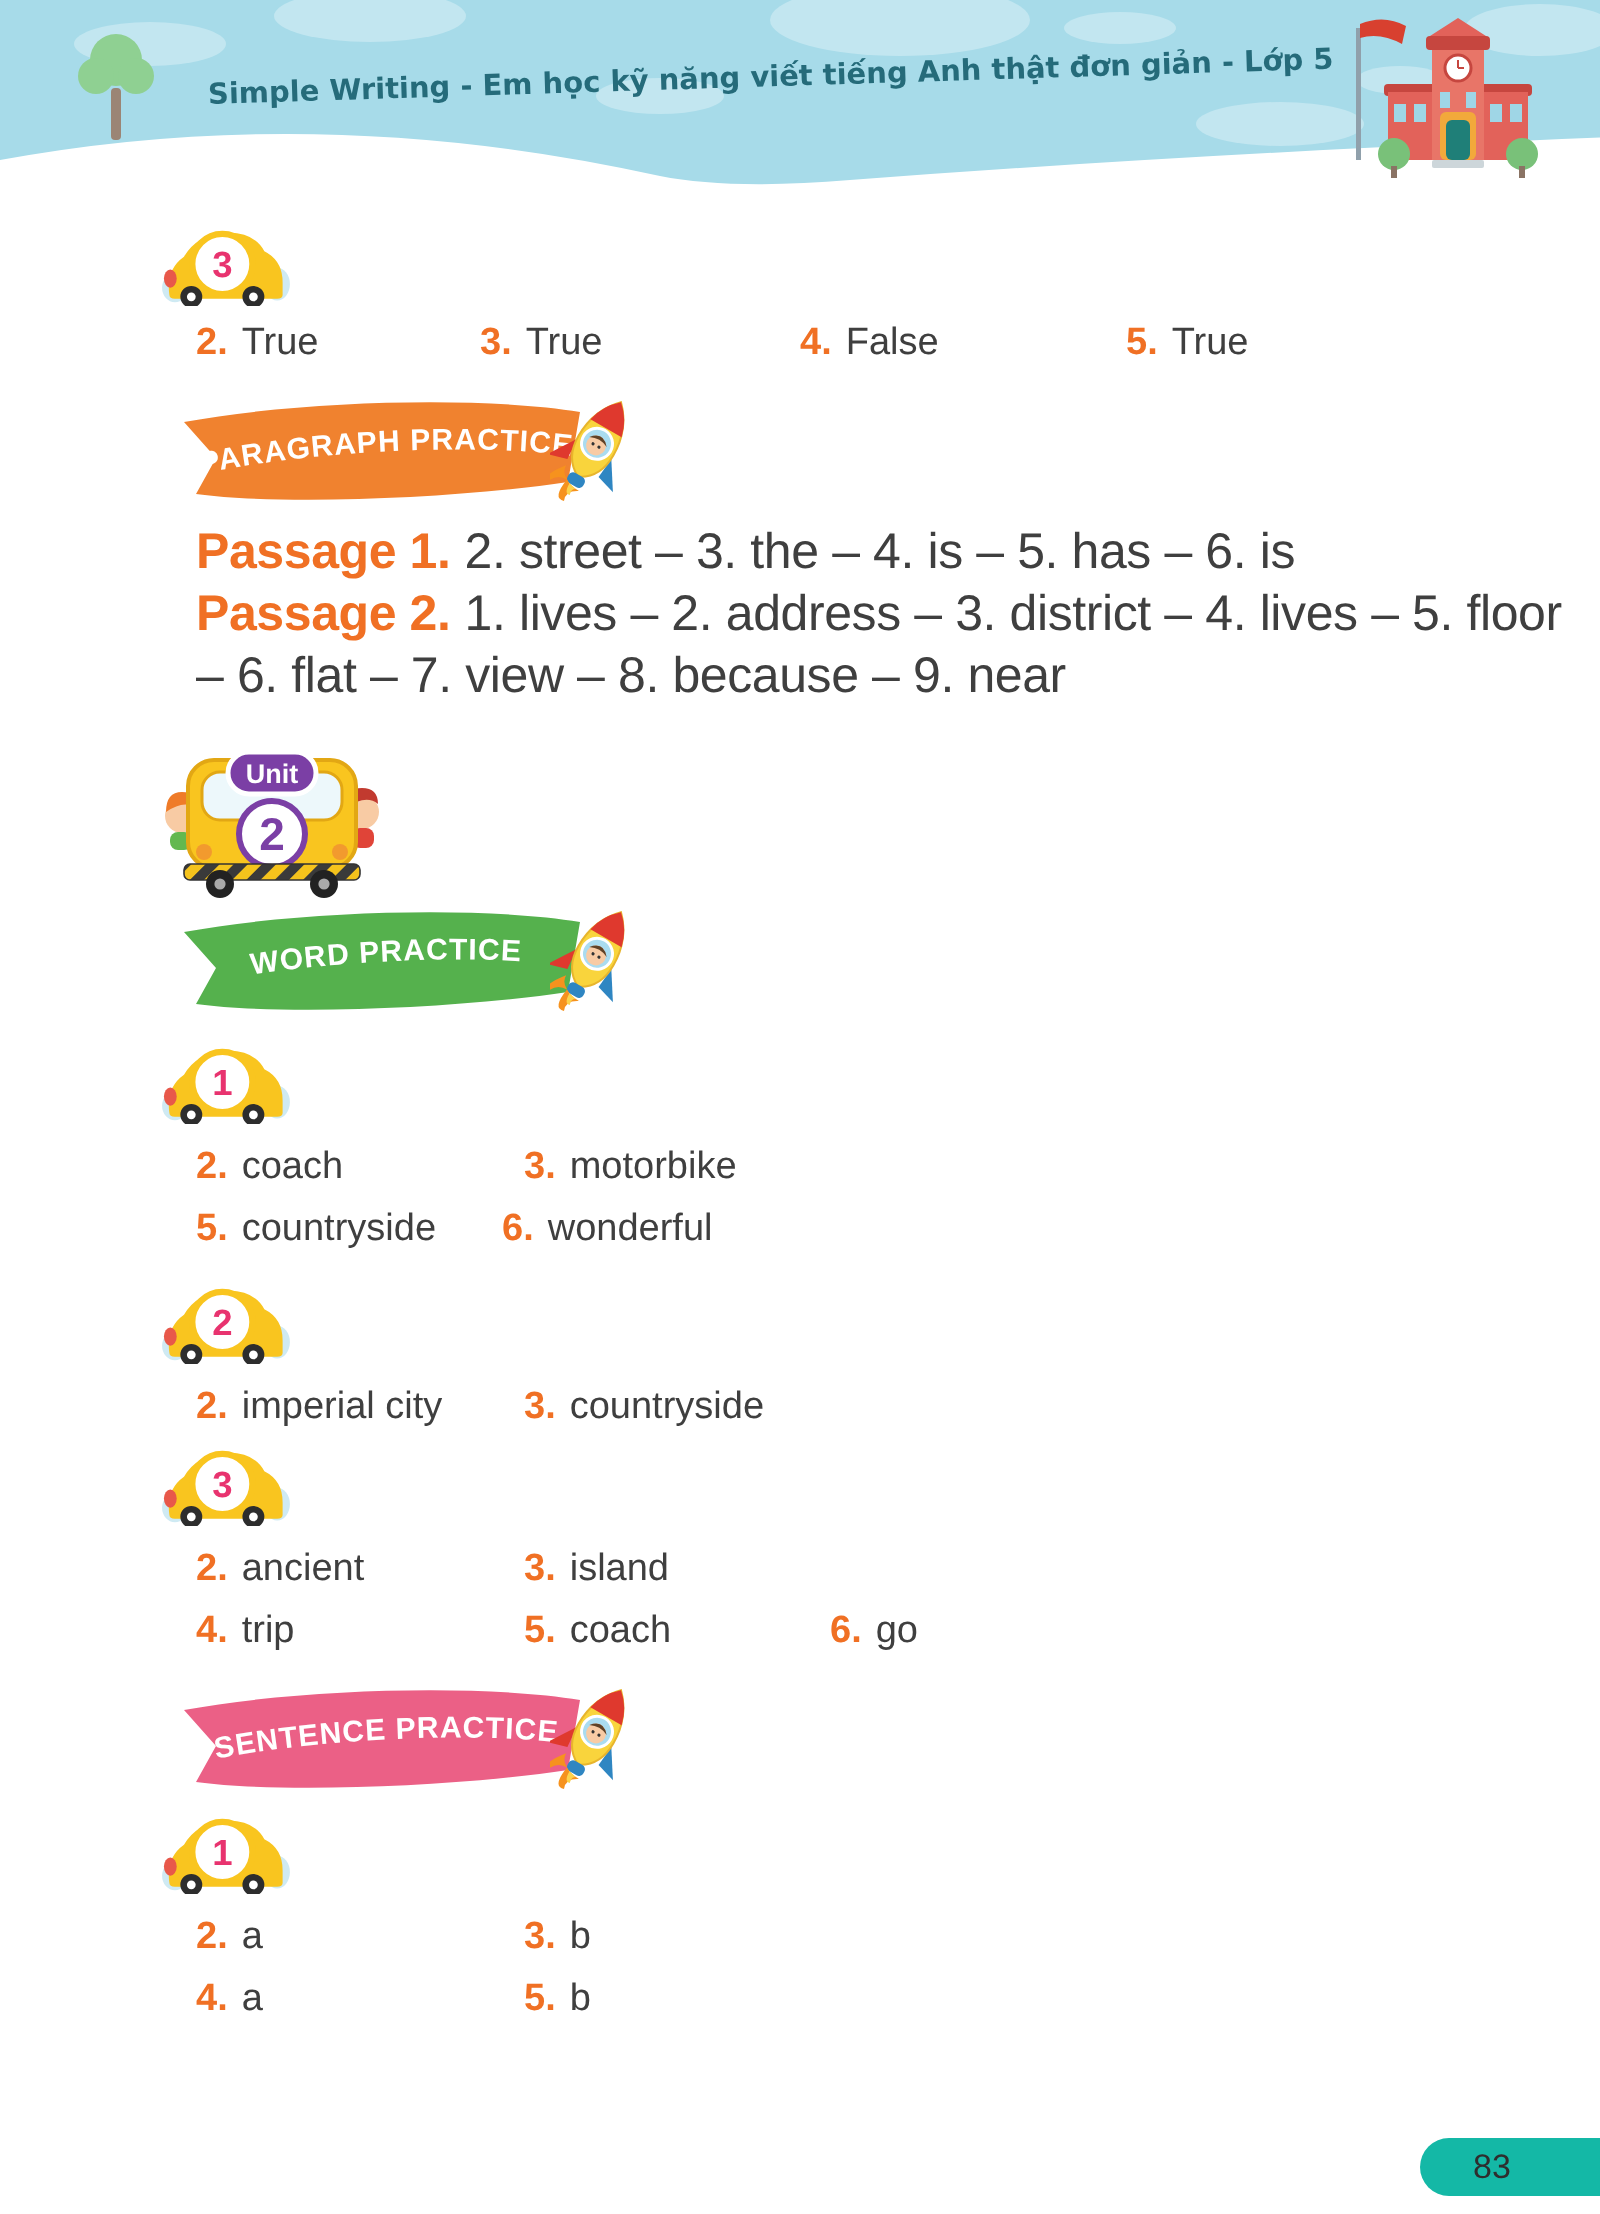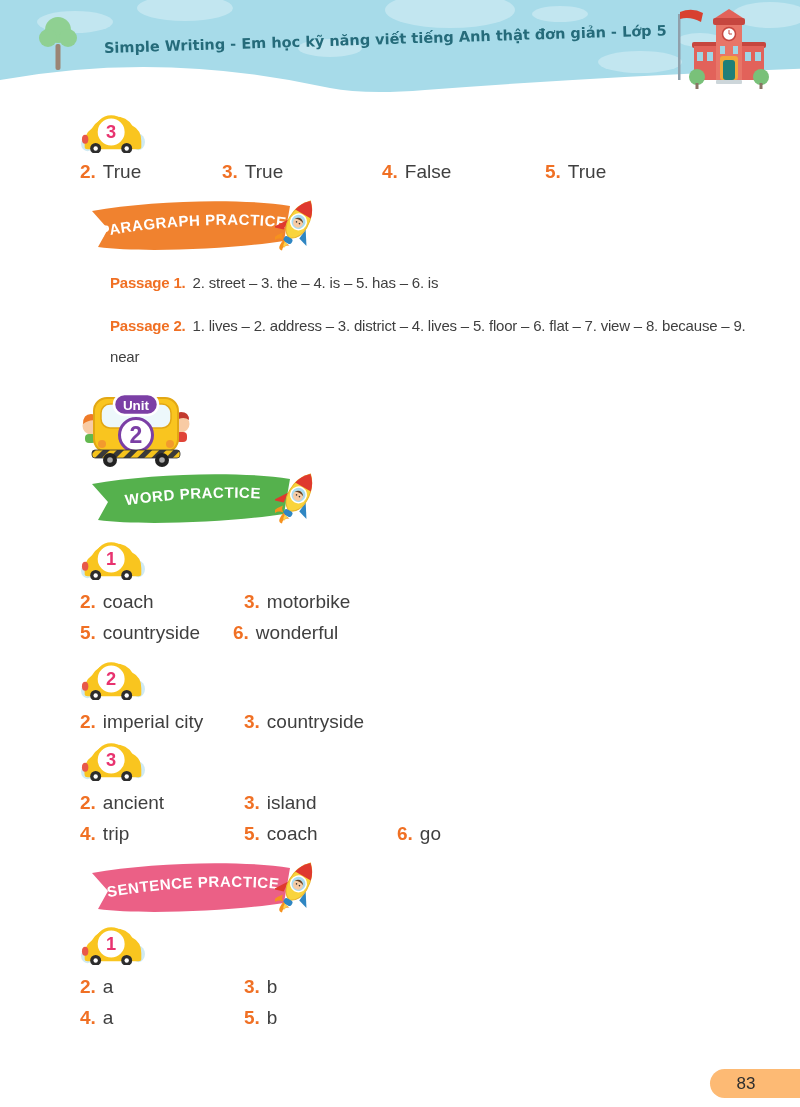--- a/index.html
+++ b/index.html
@@ -10,39 +10,39 @@
   .header{position:absolute;top:0;left:0;width:800px;height:95px;}
   .header-title{position:absolute;left:104px;top:40px;font-size:14.5px;font-weight:700;
     color:#256b7a;transform:rotate(-1.8deg);transform-origin:left center;white-space:nowrap;
     font-family:"DejaVu Sans","Liberation Sans",sans-serif;letter-spacing:0;}
 
   
   .content{position:absolute;top:95px;left:0;width:800px;box-sizing:border-box;padding-left:80px;}
   .car{display:block;width:66px;height:42px;}
   .mt16{margin-top:16px}.mt12{margin-top:12px}.mt10{margin-top:10px}.mt6{margin-top:6px}.mt2{margin-top:2px}
 
-  .ans-row{display:flex;font-size:19px;line-height:31px;color:#3f3f3f;align-items:center;}
+  .ans-row{display:flex;margin-left:18px;font-size:19px;line-height:31px;color:#3f3f3f;align-items:center;}
   .true-row{line-height:26px;}
   .num{color:#f07024;font-weight:700;margin-right:7px;}
   .t1{width:142px}.t2{width:160px}.t3{width:163px}
   .c1{width:164px}.c2{width:153px}
 
   .passages{margin-left:18px;max-width:692px;}
-  .passage{margin:12px;font-size:15px;line-height:31px;letter-spacing:-0.2px;}
+  .passage{margin:0;font-size:25px;line-height:31px;letter-spacing:-0.2px;}
   .passage .plabel{color:#f07024;font-weight:700;margin-right:7px;}
 
   .unit-row{display:flex;align-items:center;gap:26px;}
   .unit-title{font-size:24px;font-weight:700;color:#7b3fa5;letter-spacing:0.2px;}
 
   .banner{position:relative;width:215px;height:58px;margin-left:2px;}
   .banner .ribbon{position:absolute;left:0;top:0;}
   .banner .rocket{position:absolute;right:-26px;top:-2px;}
 
   .page-pill{position:absolute;right:0;bottom:9px;width:90px;height:29px;
-    background:#fdba74;border-radius:14.5px 0 0 14.5px;display:flex;align-items:center;
+    background:#14b8a6;border-radius:14.5px 0 0 14.5px;display:flex;align-items:center;
     justify-content:center;padding-right:18px;box-sizing:border-box;
     font-size:17px;color:#2e2e2e;}
 </style>
 </head>
 <body>
 
 <svg width="0" height="0" style="position:absolute">
   <defs>
     <pattern id="busstripes" width="10" height="10" patternUnits="userSpaceOnUse" patternTransform="rotate(45)">
       <rect width="10" height="10" fill="#f5c31c"></rect>

